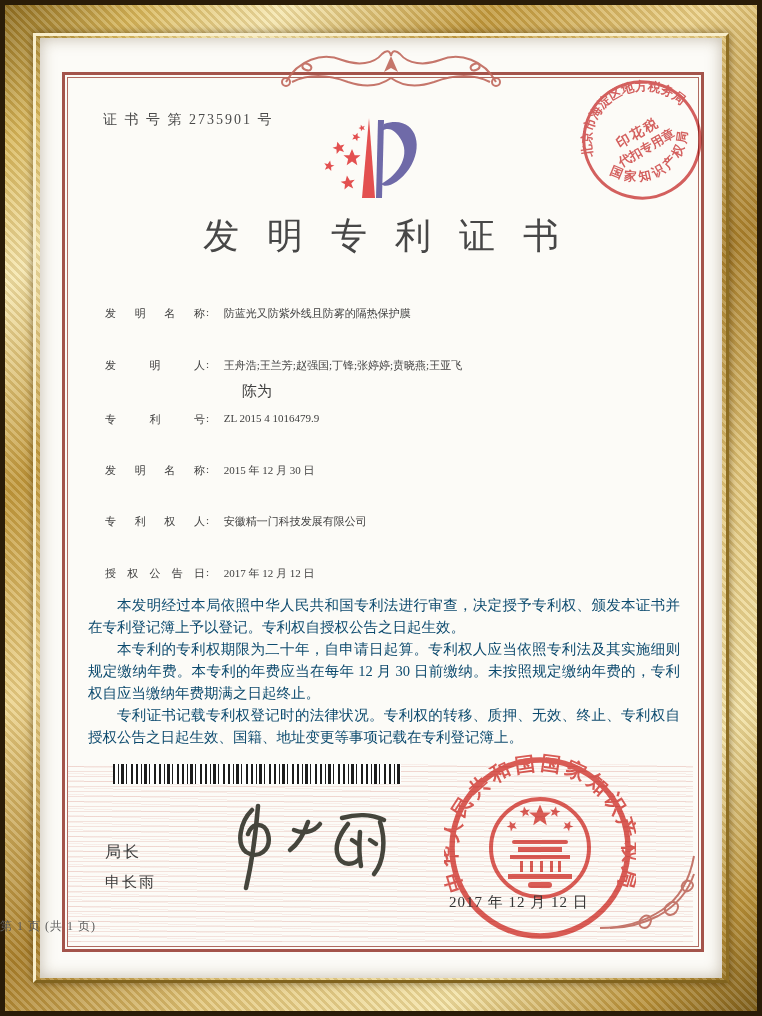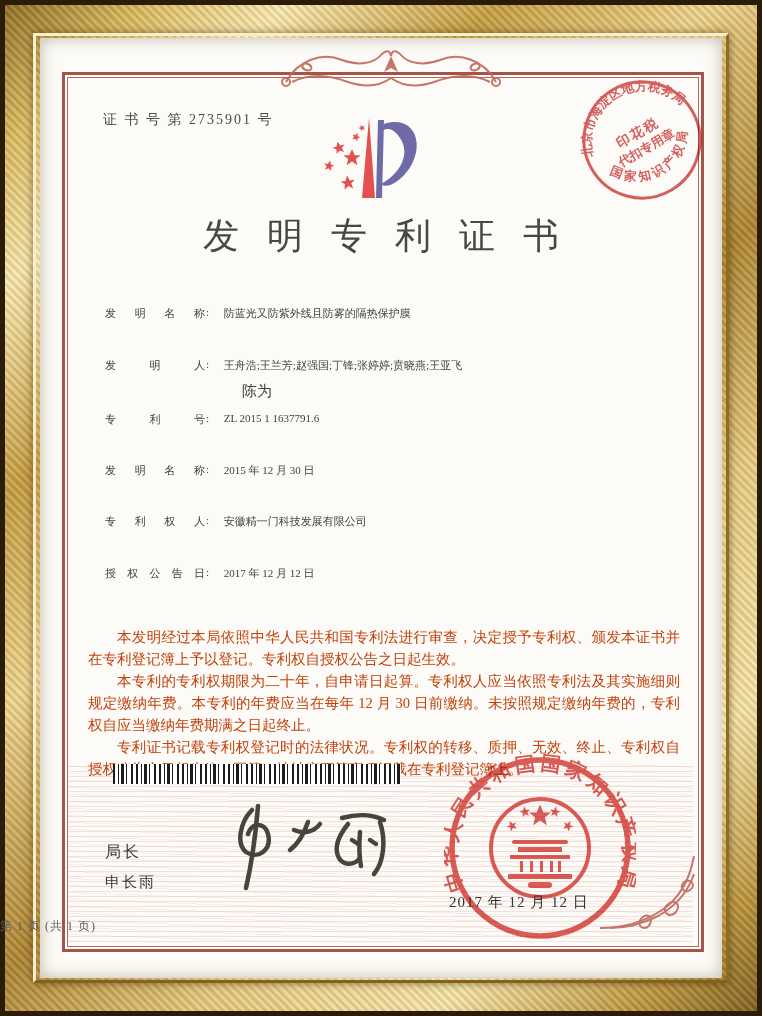--- a/index.html
+++ b/index.html
@@ -33,21 +33,21 @@
   .title{left:0;right:0;top:212px;text-align:center;font-size:36px;font-weight:400;
     letter-spacing:28px;padding-left:28px;color:#474747;}
 
   .field-row{left:105px;width:560px;font-size:11px;white-space:nowrap;color:#3f3f3f;}
   .flabel{display:inline-block;width:100px;text-align:justify;text-align-last:justify;vertical-align:top;}
   .fcolon{display:inline-block;margin-left:1px;vertical-align:top;}
   .fvalue{display:inline-block;margin-left:12px;vertical-align:top;}
   .fvalue2{left:218px;font-size:15px;color:#3f3f3f;padding-left:24px;}
 
   .body-text{left:88px;top:594px;width:592px;font-size:14.5px;line-height:22px;
-    text-align:justify;color:#c2410c;margin-top:32px;}
+    text-align:justify;color:#0c4a6e;}
   .body-text p{margin:0;text-indent:2em;}
 
   .barcode{left:113px;top:764px;width:288px;height:20px;
     background:repeating-linear-gradient(90deg,#1c1c1c 0 2px,#ffffff 2px 5px,#1c1c1c 5px 6px,#ffffff 6px 8px,#1c1c1c 8px 11px,#ffffff 11px 13px,#1c1c1c 13px 14px,#ffffff 14px 18px,#1c1c1c 18px 20px,#ffffff 20px 23px);}
 
   .director-title{left:105px;top:842px;font-size:16px;letter-spacing:2px;color:#3a3a3a;z-index:3;}
   .director-name{left:105px;top:873px;font-size:15px;letter-spacing:2px;color:#3a3a3a;z-index:3;}
 
   .seal{left:444px;top:752px;z-index:4;mix-blend-mode:multiply;opacity:0.92;}
   .seal-date{left:449px;top:893px;font-size:15px;color:#333333;z-index:5;letter-spacing:1px;}
@@ -133,21 +133,21 @@
   </div>
 
   <div class="field-row abs" style="top:358px">
     <span class="flabel">发明人</span><span class="fcolon">:</span>
     <span class="fvalue">王舟浩;王兰芳;赵强国;丁锋;张婷婷;贲晓燕;王亚飞</span>
   </div>
   <div class="fvalue2 abs" style="top:382px">陈为</div>
 
   <div class="field-row abs" style="top:412px">
     <span class="flabel">专利号</span><span class="fcolon">:</span>
-    <span class="fvalue">ZL 2015 1 1637791.6</span>
+    <span class="fvalue">ZL 2015 4 1016479.9</span>
   </div>
 
   <div class="field-row abs" style="top:463px">
     <span class="flabel">发明名称</span><span class="fcolon">:</span>
     <span class="fvalue">2015 年 12 月 30 日</span>
   </div>
 
   <div class="field-row abs" style="top:514px">
     <span class="flabel">专利权人</span><span class="fcolon">:</span>
     <span class="fvalue">安徽精一门科技发展有限公司</span>

